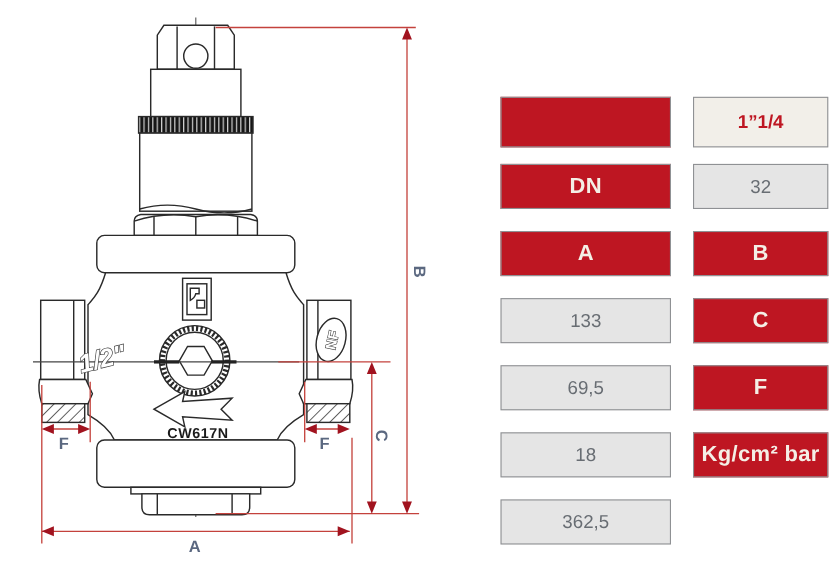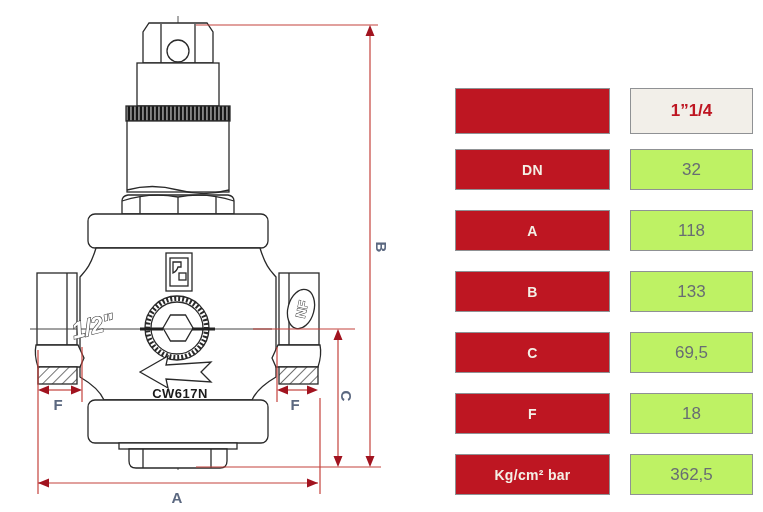--- a/index.html
+++ b/index.html
@@ -13,25 +13,25 @@
   #spec-table{
     position:absolute;left:455px;top:88px;width:325px;
     display:grid;grid-template-columns:155px 123px;grid-auto-rows:41px;
     row-gap:2px;column-gap:0;background:#ffffff;gap:20px;
   }
   #spec-table .cell{
     display:flex;align-items:center;justify-content:center;
     border:1px solid #8f9194;box-sizing:border-box;
   }
   #spec-table .lbl{
-    background:#be1622;color:#f4efe6;font-weight:bold;font-size:14px;
+    background:#be1622;color:#f4efe6;font-weight:bold;font-size:20px;
     letter-spacing:.3px;
   }
   #spec-table .val{
-    background:#bef264;color:#686d73;font-size:17px;
+    background:#e5e5e5;color:#686d73;font-size:17px;
   }
   #spec-table .hdr-lbl{background:#be1622;}
   #spec-table .hdr-val{
     background:#f2efe9;color:#be1622;font-weight:bold;font-size:17px;
   }
   #spec-table .r0{height:46px;}
   .dimtext{fill:#5b6880;font-weight:bold;font-size:15px;font-family:"Liberation Sans",sans-serif;}
   .marktext{font-family:"Liberation Sans",sans-serif;}
 </style>
 </head>
@@ -158,21 +158,20 @@
   </svg>
 
   <div id="spec-table">
     <div class="cell lbl hdr-lbl r0"></div>
     <div class="cell val hdr-val r0">1”1/4</div>
 
     <div class="cell lbl">DN</div>
     <div class="cell val">32</div>
 
     <div class="cell lbl">A</div>
-    <div class="cell val">118</div>
 
     <div class="cell lbl">B</div>
     <div class="cell val">133</div>
 
     <div class="cell lbl">C</div>
     <div class="cell val">69,5</div>
 
     <div class="cell lbl">F</div>
     <div class="cell val">18</div>
 

